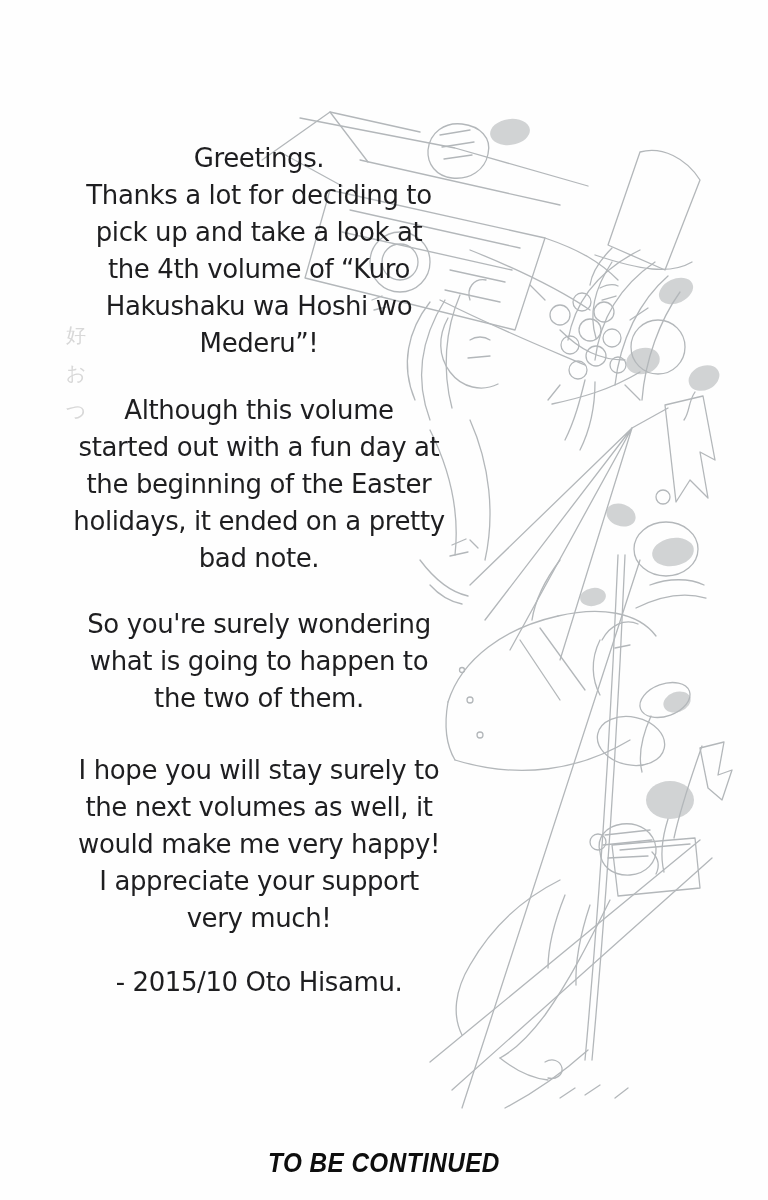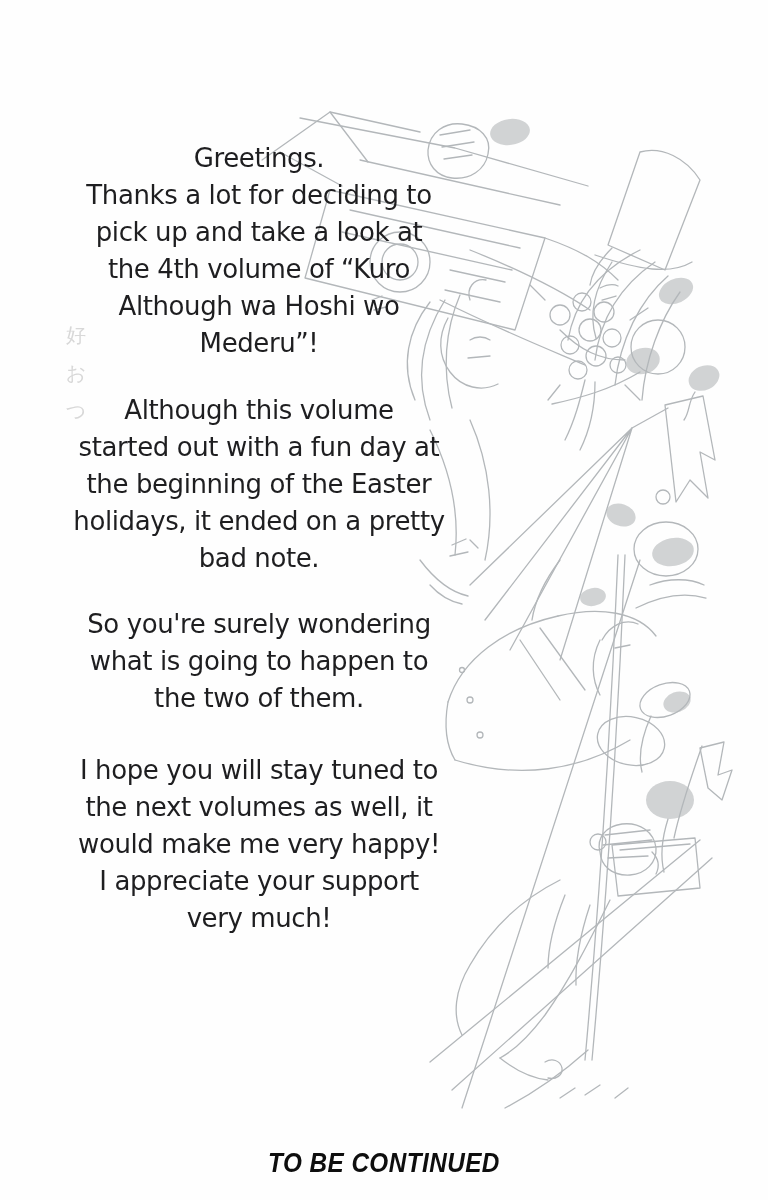--- a/index.html
+++ b/index.html
@@ -173,31 +173,32 @@
   </svg>
 
   <p class="kanji">好
 お
 つ</p>
 
   <p class="note p1">Greetings.
 Thanks a lot for deciding to
 pick up and take a look at
 the 4th volume of “Kuro
-Although wa Hoshi wo
+Hakushaku wa Hoshi wo
 Mederu”!</p>
   <p class="note p3">So you're surely wondering
 what is going to happen to
 the two of them.</p>
   <p class="note p2">Although this volume
 started out with a fun day at
 the beginning of the Easter
 holidays, it ended on a pretty
 bad note.</p>
-  <p class="note p4">I hope you will stay tuned to
+  <p class="note p4">I hope you will stay surely to
 the next volumes as well, it
 would make me very happy!
 I appreciate your support
 very much!</p>
+  <p class="note signature">- 2015/10 Oto Hisamu.</p>
 
   <p class="tbc">TO BE CONTINUED</p>
 
 </div>
 
 </body></html>

